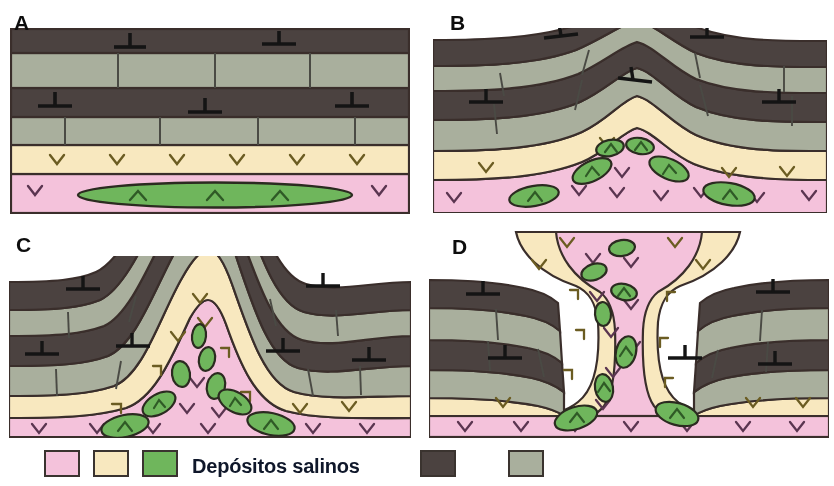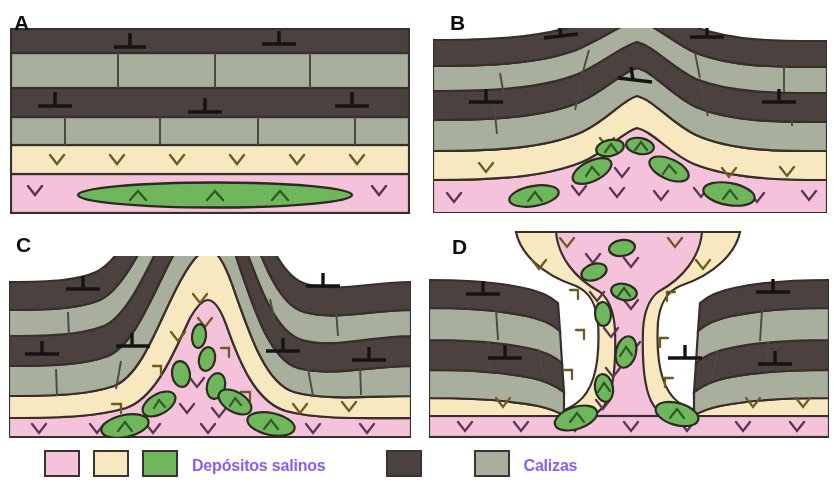--- a/index.html
+++ b/index.html
@@ -7,21 +7,21 @@
        font-family:"Liberation Sans","DejaVu Sans",sans-serif;}
   #root{position:relative;width:834px;height:486px;background:#fff;}
   .panel{position:absolute;}
   .panel-letter{position:absolute;font-weight:bold;font-size:21px;color:#0d0d0d;
                 line-height:1;letter-spacing:0px;}
   svg{display:block;}
   .legend{position:absolute;left:0;top:440px;width:834px;height:46px;}
   .legend-row{display:flex;align-items:center;height:46px;padding-left:44px;box-sizing:border-box;}
   .sw{width:36px;height:27px;border:2px solid #3a332f;box-sizing:border-box;}
   .sw-gap{width:13px;}
-  .leg-label{font-size:16px;font-weight:bold;color:#8b5cf6;margin-left:14px;
+  .leg-label{font-size:20px;font-weight:bold;color:#0f172a;margin-left:14px;
              white-space:nowrap;letter-spacing:-0.2px;margin-top:6px;}
   .spacer-a{width:60px;}
   .spacer-b{width:52px;}
 </style>
 </head>
 <body>
 
 <div id="root">
 
   <div class="panel" style="left:10px;top:28px;">
@@ -441,17 +441,16 @@
       <div class="sw" style="background:#f4c2db;"></div>
       <div class="sw-gap"></div>
       <div class="sw" style="background:#f8e8bf;"></div>
       <div class="sw-gap"></div>
       <div class="sw" style="background:#6fb65c;"></div>
       <div class="leg-label">Depósitos salinos</div>
       <div class="spacer-a"></div>
       <div class="sw" style="background:#4b4240;"></div>
       <div class="spacer-b"></div>
       <div class="sw" style="background:#a9af9d;"></div>
-      <div class="leg-label">Calizas</div>
     </div>
   </div>
 
 </div>
 
 </body></html>

